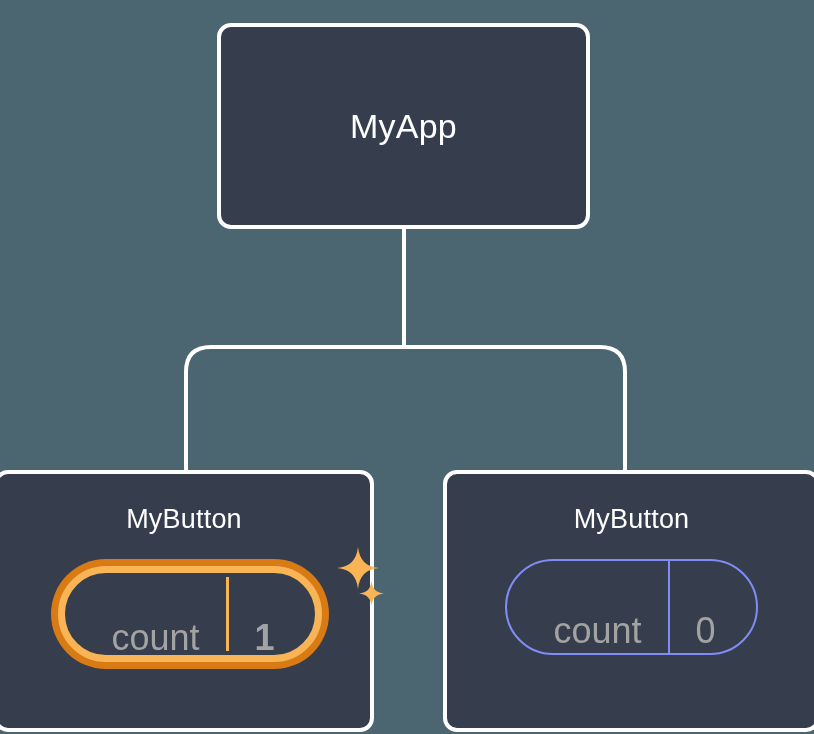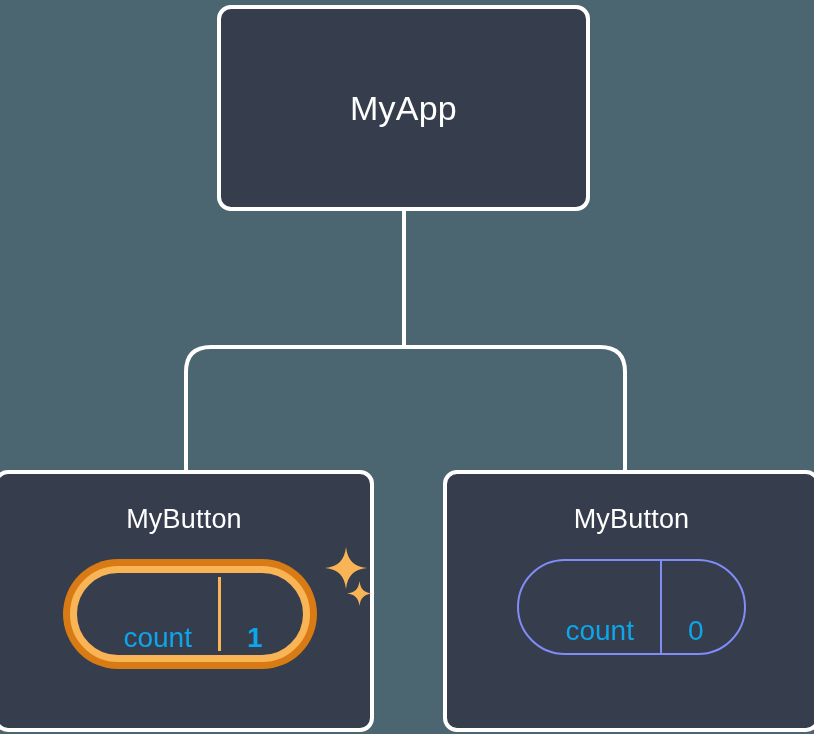--- a/index.html
+++ b/index.html
@@ -32,21 +32,21 @@
     box-sizing: border-box;
     background: #363d4d;
     border: 4px solid #ffffff;
     border-radius: 14px;
     display: flex;
     flex-direction: column;
     align-items: center;
   }
   #node-root {
     left: 217px;
-    top: 5px;
+    top: 23px;
     width: 373px;
     height: 206px;
     justify-content: center;
   }
   #node-child-left {
     left: -6px;
     top: 470px;
     width: 380px;
     height: 262px;
     padding-top: 32px;
@@ -85,22 +85,22 @@
     align-items: stretch;
     height: 96px;
     border-radius: 48px;
     background: #363d4d;
   }
   .state-pill .pill-key,
   .state-pill .pill-val {
     display: flex;
     align-items: center;
     justify-content: center;
-    color: #0ea5e9;
-    font-size: 28px;
+    color: #a3a3a3;
+    font-size: 36px;
     line-height: 1;
     white-space: nowrap;
     margin-top: 48px;
   }
   .state-pill .pill-key {
     padding: 0 26px 0 46px;
   }
   .state-pill .pill-val {
     padding: 0 40px 0 26px;
   }

